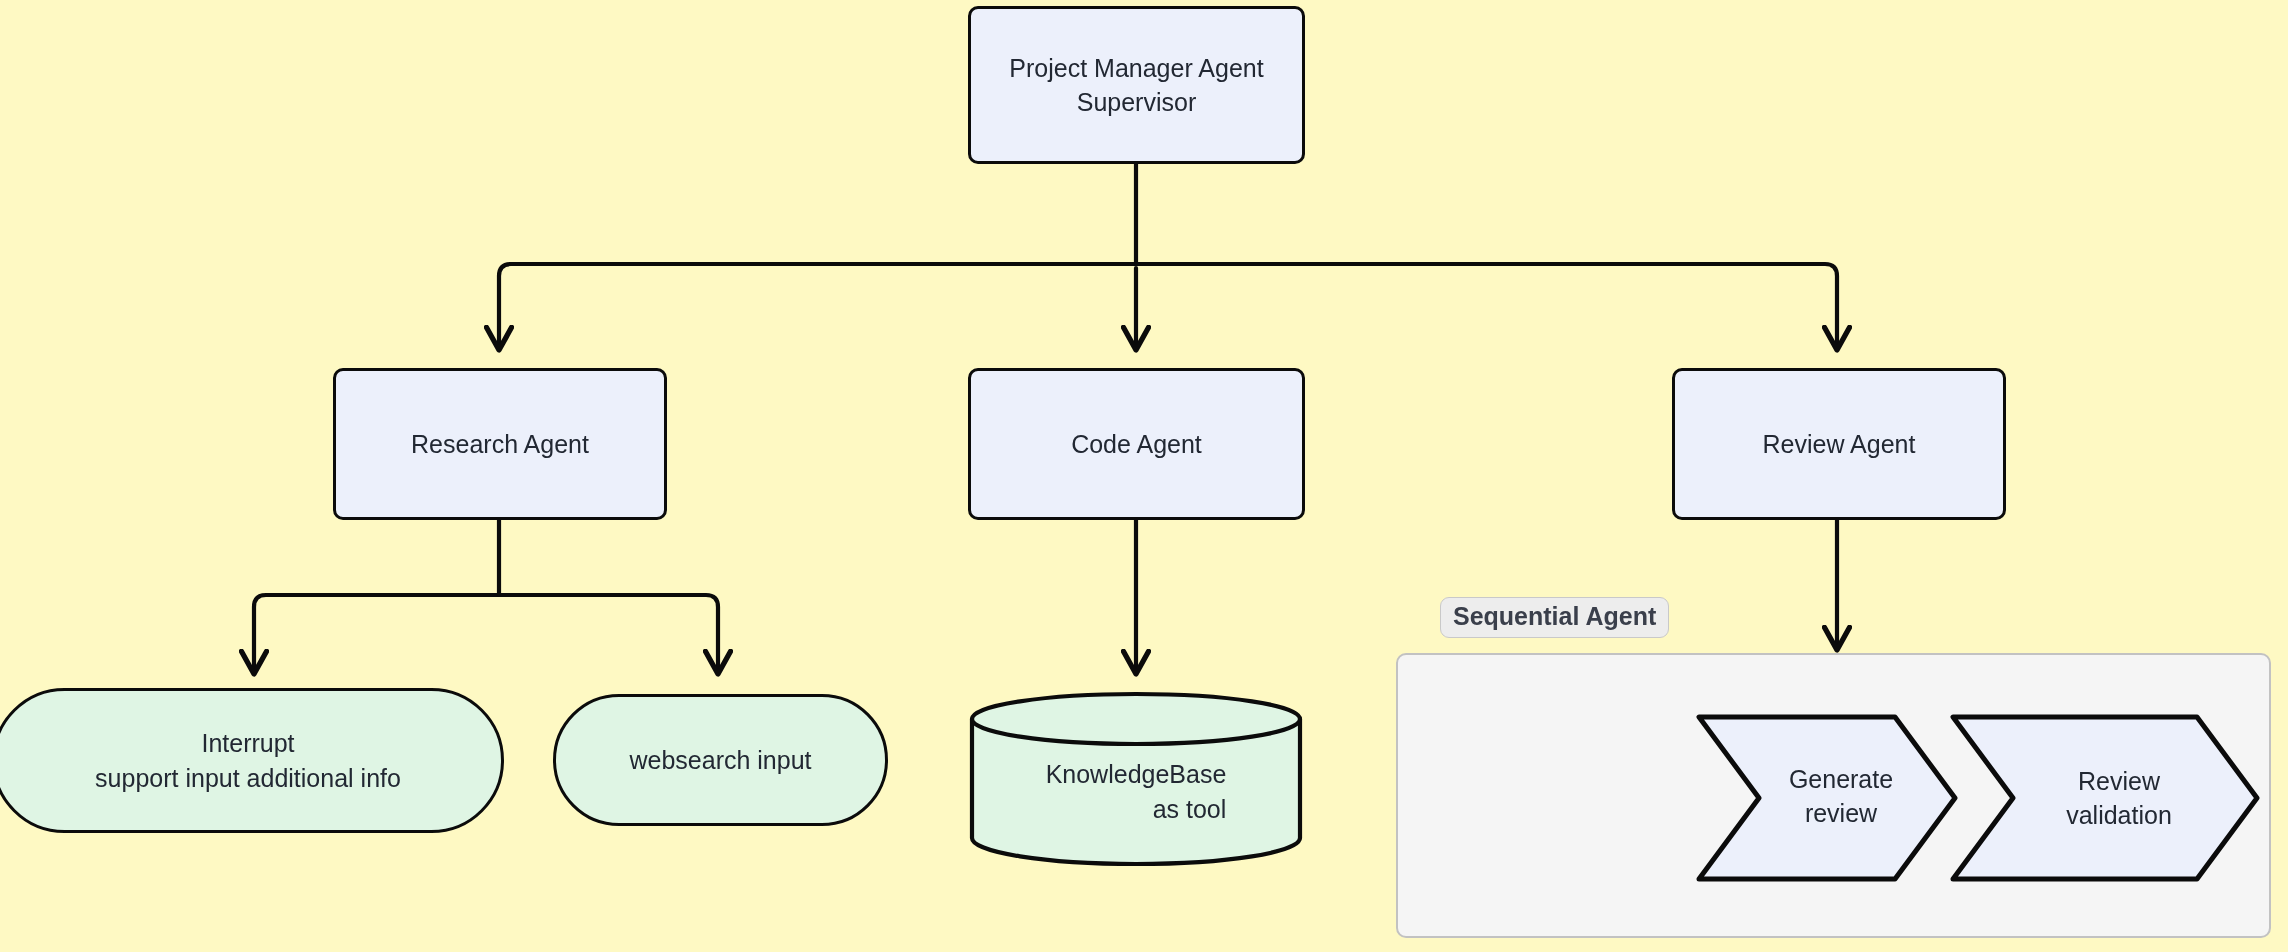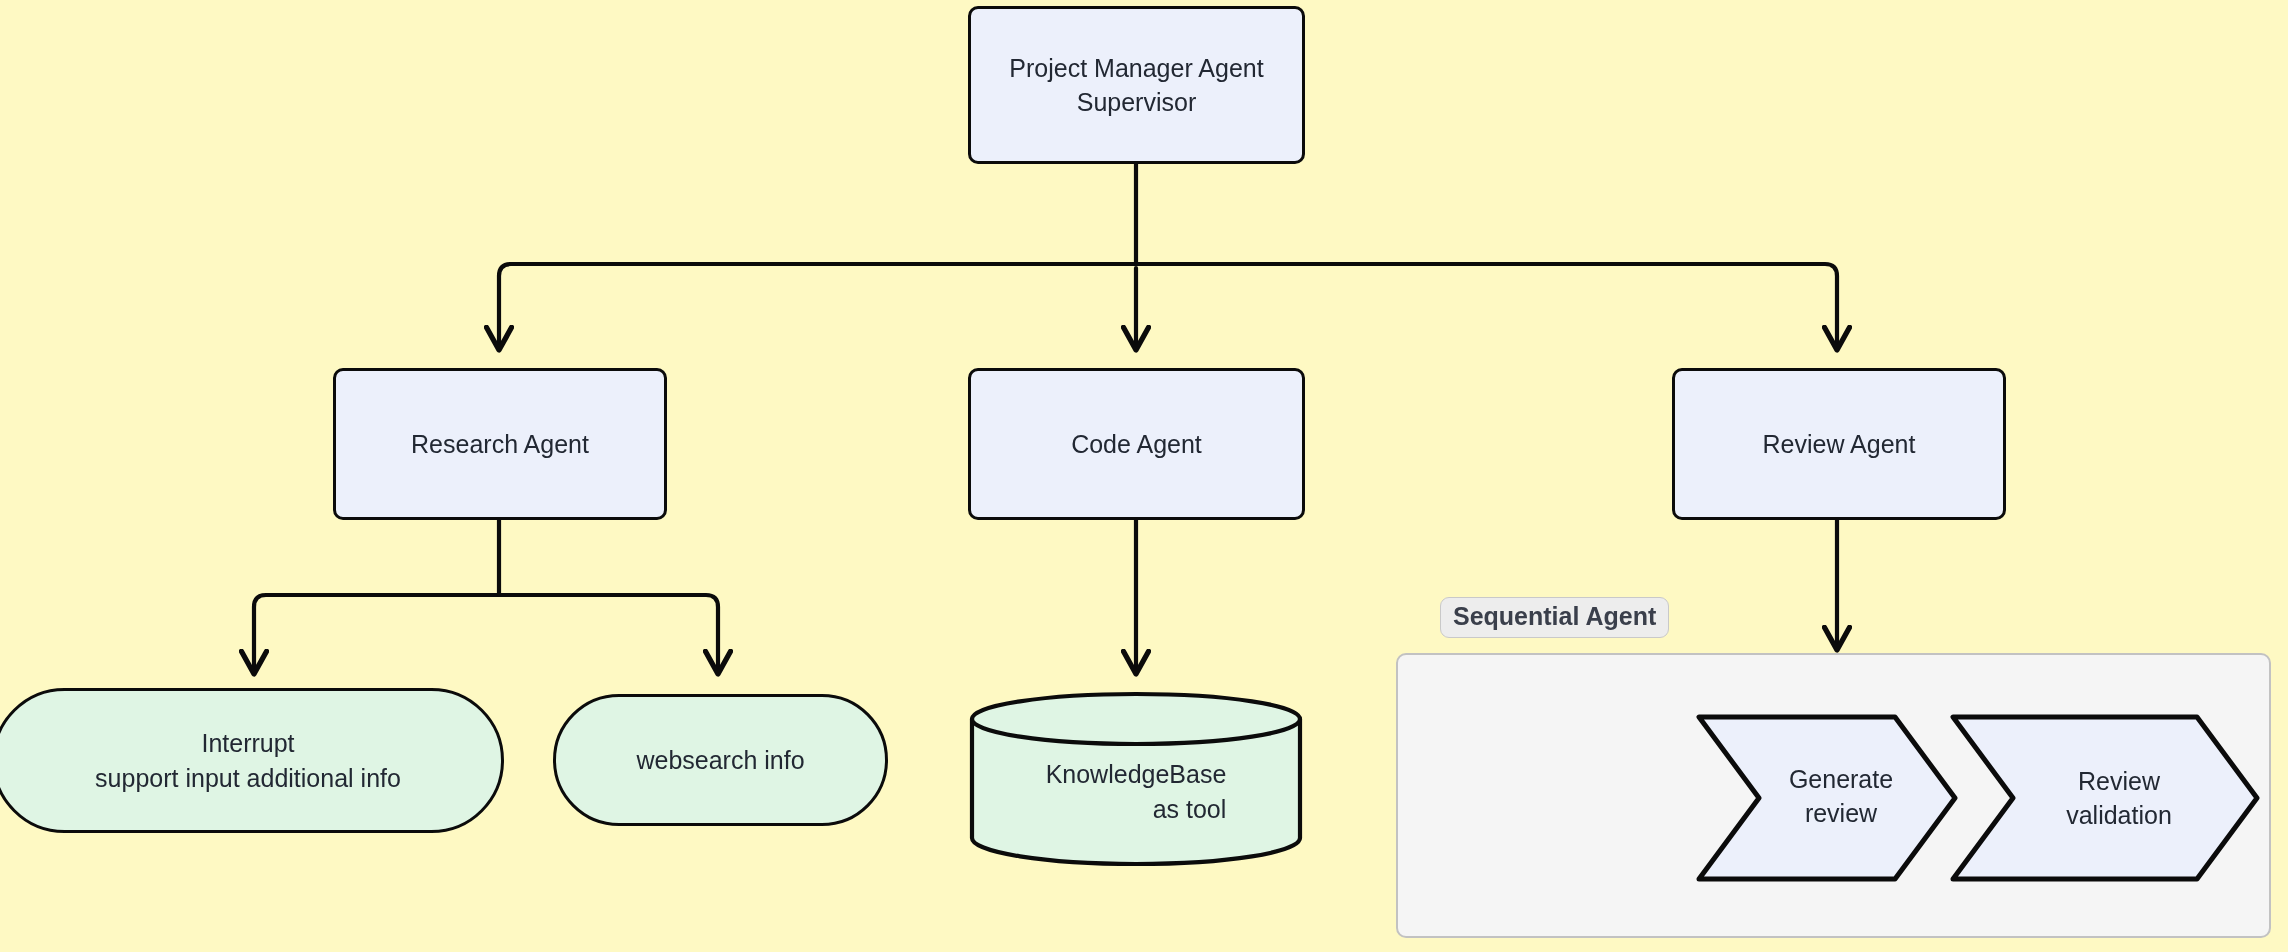--- a/index.html
+++ b/index.html
@@ -153,21 +153,21 @@
   <div class="node node-rect" style="left:1672px; top:368px; width:334px; height:152px;">
     <span>Review Agent</span>
   </div>
 
   <div class="node node-stadium" style="left:-8px; top:688px; width:512px; height:145px;">
     <span>Interrupt
 support input additional info</span>
   </div>
 
   <div class="node node-stadium" style="left:553px; top:694px; width:335px; height:132px;">
-    <span>websearch info</span>
+    <span>websearch input</span>
   </div>
 
   <div class="cyl-wrap" style="left:968px; top:690px; width:336px; height:177px;">
     <svg width="336" height="177" viewBox="0 0 336 177">
       <path d="M 4 29 L 4 148 A 164 26 0 0 0 332 148 L 332 29 Z" fill="#DFF5E4" stroke="#0b0b0b" stroke-width="4.2" stroke-linejoin="round"></path>
       <ellipse cx="168" cy="29" rx="164" ry="25" fill="#DFF5E4" stroke="#0b0b0b" stroke-width="4.2"></ellipse>
     </svg>
     <div class="cyl-label">KnowledgeBase
 as tool</div>
   </div>

